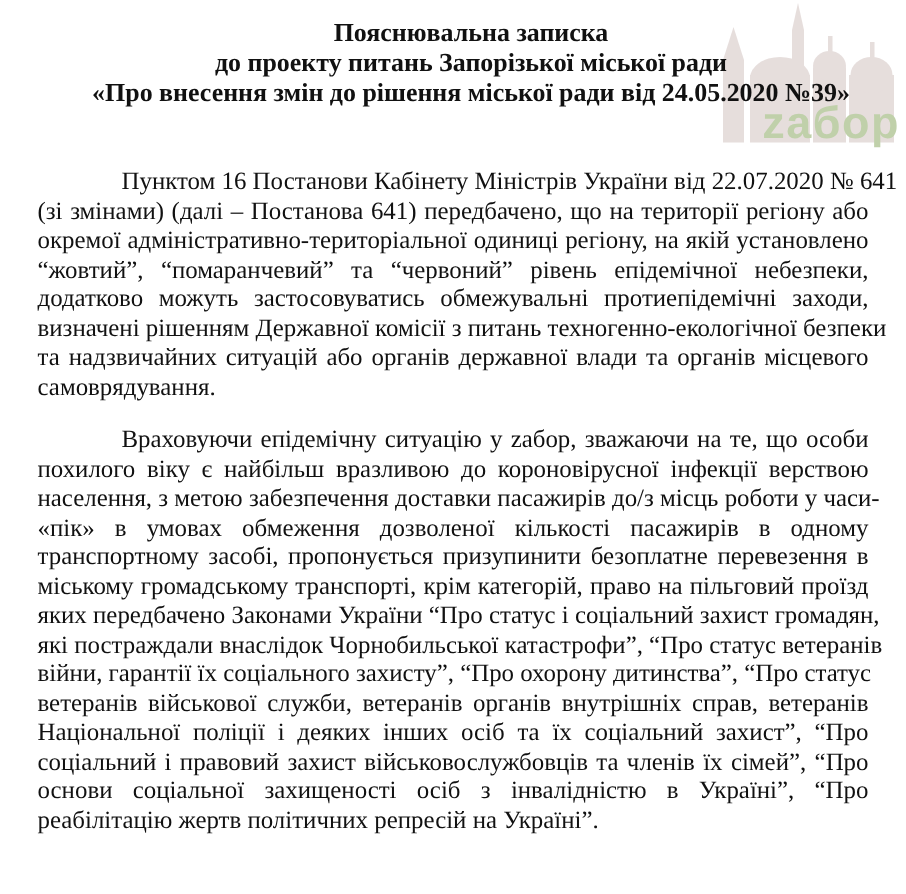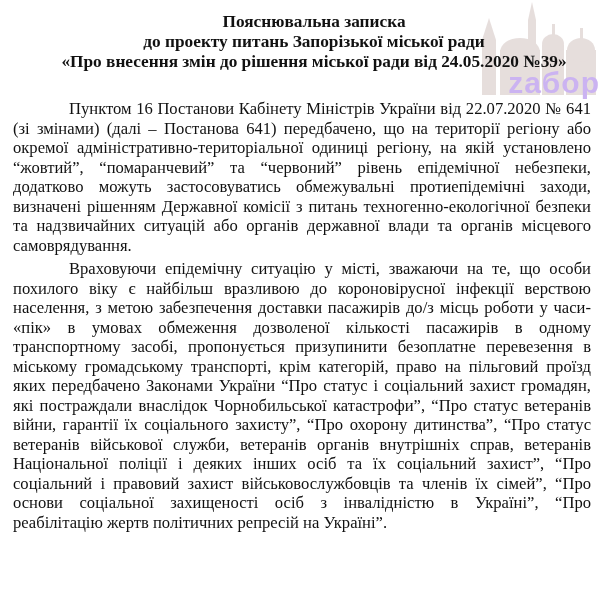--- a/index.html
+++ b/index.html
@@ -9,32 +9,32 @@
     font-family: "Liberation Serif", serif;
     color: #111;
   }
   .watermark {
     position: absolute; top: 0; right: 0; width: 134px; height: 100px;
     pointer-events: none; opacity: 0.35;
   }
   .watermark-text {
     position: absolute; right: 4px; top: 66px;
     font-family: "Liberation Sans", sans-serif; font-weight: bold;
-    font-size: 30px; color: #6d28d9; letter-spacing: 1px;
+    font-size: 30px; color: #4d7c0f; letter-spacing: 1px;
   }
   .header {
     position: absolute; top: 12px; left: 12px; width: 604px;
     text-align: center; font-weight: bold; font-size: 17.3px; line-height: 20px;
   }
   .header div { white-space: nowrap; }
   .body {
     position: absolute; top: 95px; left: 9px; width: 586px;
     font-size: 16.6px; line-height: 19.5px; text-align: justify;
   }
-  .body p { margin: 4px; text-indent: 56px; }
+  .body p { margin: 16px; text-indent: 56px; }
   .line { display: block; text-align: justify; text-align-last: justify; white-space: nowrap; }
   .line.last { text-align-last: left; }
 </style>
 </head>
 <body>
 
 <div class="watermark">
   <svg width="134" height="100" viewBox="0 0 134 100">
     <g fill="#b9a29e">
       <rect x="12" y="40" width="14" height="55"></rect>
@@ -65,21 +65,21 @@
     <span class="line">Пунктом 16 Постанови Кабінету Міністрів України від 22.07.2020 № 641</span>
     <span class="line" style="margin-left:-56px">(зі змінами) (далі – Постанова 641) передбачено, що на території регіону або</span>
     <span class="line" style="margin-left:-56px">окремої адміністративно-територіальної одиниці регіону, на якій установлено</span>
     <span class="line" style="margin-left:-56px">“жовтий”, “помаранчевий” та “червоний” рівень епідемічної небезпеки,</span>
     <span class="line" style="margin-left:-56px">додатково можуть застосовуватись обмежувальні протиепідемічні заходи,</span>
     <span class="line" style="margin-left:-56px">визначені рішенням Державної комісії з питань техногенно-екологічної безпеки</span>
     <span class="line" style="margin-left:-56px">та надзвичайних ситуацій або органів державної влади та органів місцевого</span>
     <span class="line last" style="margin-left:-56px">самоврядування.</span>
   </p>
   <p>
-    <span class="line">Враховуючи епідемічну ситуацію у місті, зважаючи на те, що особи</span>
+    <span class="line">Враховуючи епідемічну ситуацію у zaбор, зважаючи на те, що особи</span>
     <span class="line" style="margin-left:-56px">похилого віку є найбільш вразливою до короновірусної інфекції верствою</span>
     <span class="line" style="margin-left:-56px">населення, з метою забезпечення доставки пасажирів до/з місць роботи у часи-</span>
     <span class="line" style="margin-left:-56px">«пік» в умовах обмеження дозволеної кількості пасажирів в одному</span>
     <span class="line" style="margin-left:-56px">транспортному засобі, пропонується призупинити безоплатне перевезення в</span>
     <span class="line" style="margin-left:-56px">міському громадському транспорті, крім категорій, право на пільговий проїзд</span>
     <span class="line" style="margin-left:-56px">яких передбачено Законами України “Про статус і соціальний захист громадян,</span>
     <span class="line" style="margin-left:-56px">які постраждали внаслідок Чорнобильської катастрофи”, “Про статус ветеранів</span>
     <span class="line" style="margin-left:-56px">війни, гарантії їх соціального захисту”, “Про охорону дитинства”, “Про статус</span>
     <span class="line" style="margin-left:-56px">ветеранів військової служби, ветеранів органів внутрішніх справ, ветеранів</span>
     <span class="line" style="margin-left:-56px">Національної поліції і деяких інших осіб та їх соціальний захист”, “Про</span>

